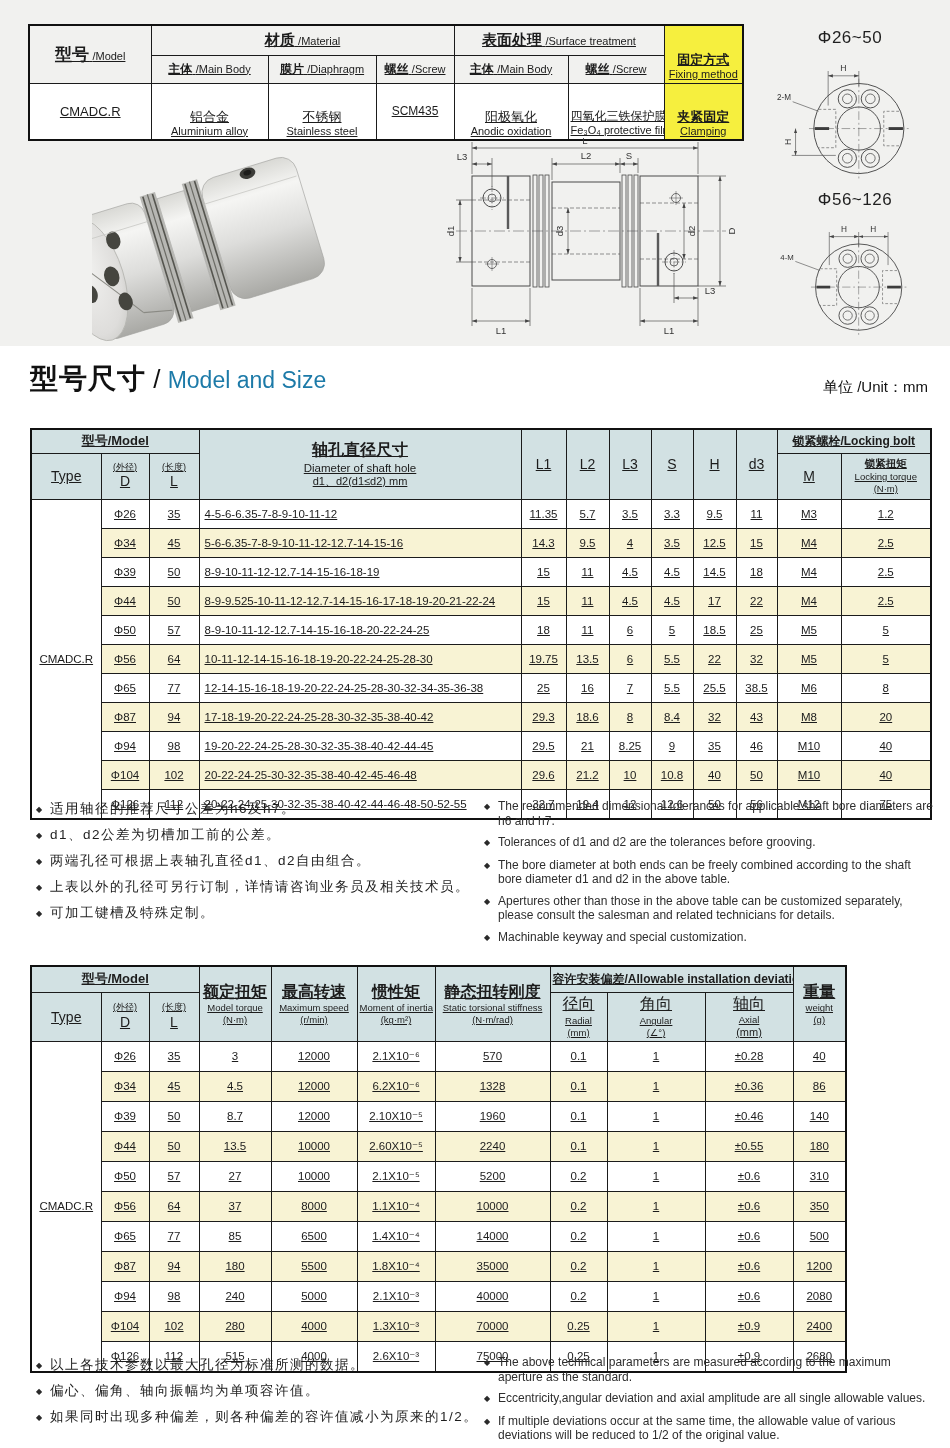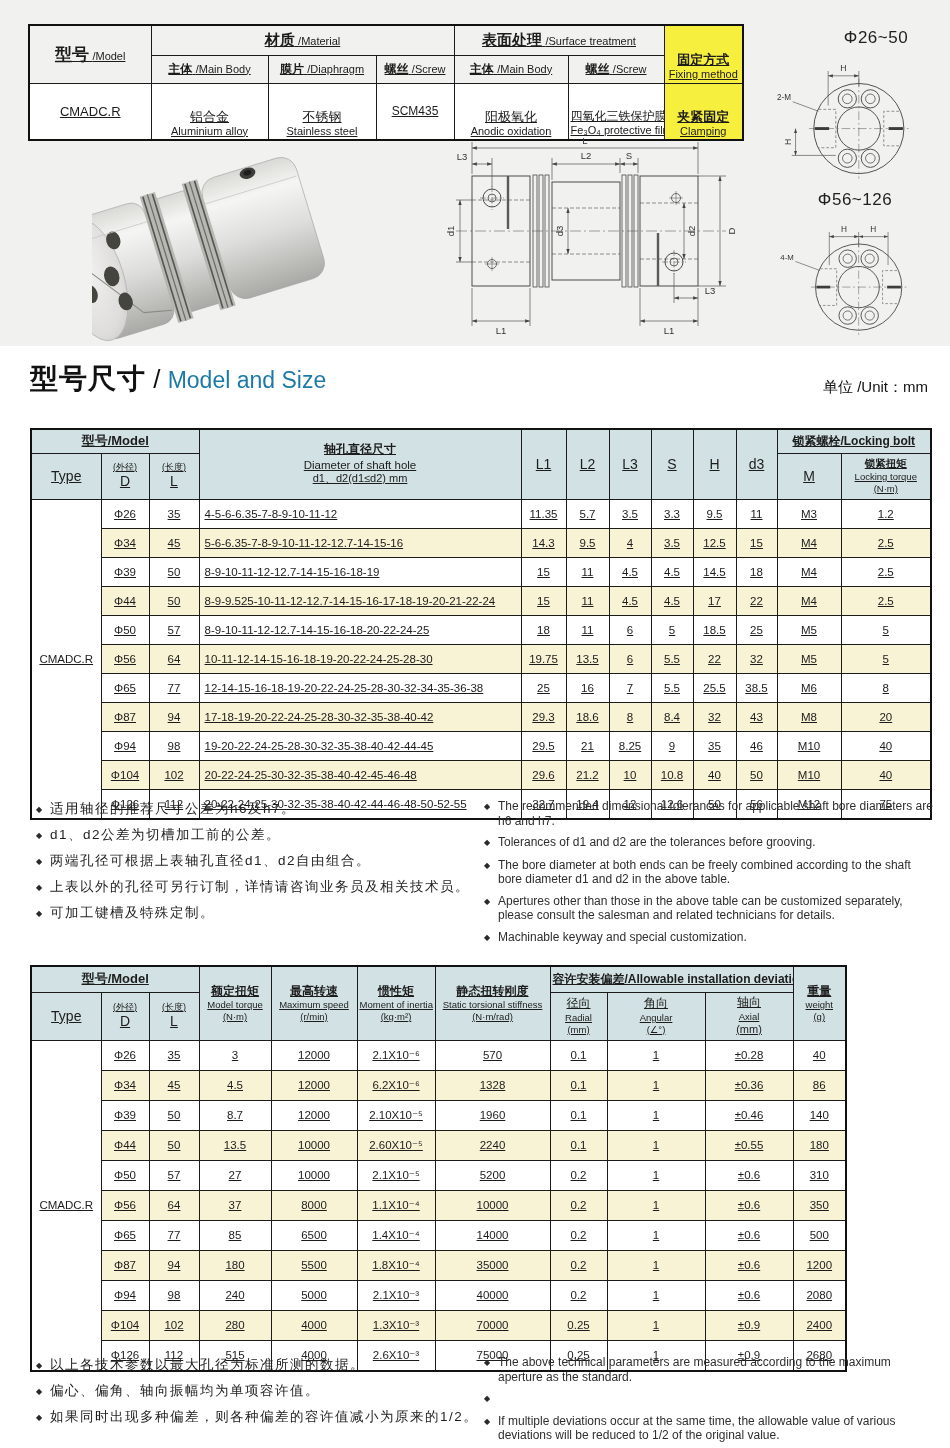--- a/index.html
+++ b/index.html
@@ -21,21 +21,21 @@
   #materials-table{font-size:12px;}
   #materials-table .zh-big{font-size:17px;font-weight:bold;}
   #materials-table .zh{font-size:13px;font-weight:bold;display:block;line-height:1.25;margin-top:24px;}
   #materials-table .en{font-size:11px;font-weight:normal;display:block;line-height:1.2;}
   #materials-table .inline-en{font-size:11px;font-weight:normal;}
   #materials-table .grp{font-size:15px;font-weight:bold;}
   #materials-table td{background:#fff;}
   #materials-table .yellow{background:#f6ef3e !important;}
   
   .spec th{font-weight:bold;}
-  .spec .h-zh{display:block;font-size:12px;font-weight:bold;line-height:1.3;}
+  .spec .h-zh{display:block;font-size:16px;font-weight:bold;line-height:1.3;}
   .spec .h-en{display:block;font-size:9.5px;font-weight:normal;line-height:1.25;}
   .spec .h-sm{display:block;font-size:9px;font-weight:normal;line-height:1.2;}
   .spec .h-big{font-size:13px;}
   .spec .dim-th{font-size:14px;font-weight:normal;}
   .spec tbody td{font-size:11.5px;height:26px;background:#fff;}
   .spec tr.alt td{background:#f8f3d4;}
   #perf-table tbody td{height:27px;}
   
   .sec-title{white-space:nowrap;text-align:right;}
   .sec-title .t-zh{font-size:28px;font-weight:bold;color:#111;letter-spacing:1px;}
@@ -244,21 +244,21 @@
       <text transform="rotate(-90 21 103)" x="21" y="106">d1</text>
       <text transform="rotate(-90 130 103)" x="130" y="106">d3</text>
       <text transform="rotate(-90 262 103)" x="262" y="106">d2</text>
       <text transform="rotate(-90 302 103)" x="302" y="106">D</text>
       <text x="71" y="206">L1</text>
       <text x="239" y="206">L1</text>
       <text x="280" y="166">L3</text>
     </g>
   </svg>
 
-  <div class="abs draw-title" style="left:816px;top:28px;width:120px">Φ26~50</div>
+  <div class="abs draw-title" style="left:790px;top:28px;width:120px">Φ26~50</div>
   <svg class="abs" style="left:765px;top:48px" width="180" height="140" viewBox="0 0 180 146">
     <g stroke="#4a4a4a" fill="none" stroke-width="1">
       <circle cx="94" cy="84" r="47"></circle>
       <circle cx="94" cy="84" r="22.5"></circle>
       <line x1="42" y1="84" x2="146" y2="84" stroke-width="0.5" stroke-dasharray="9 3 2 3"></line>
       <line x1="94" y1="32" x2="94" y2="136" stroke-width="0.5" stroke-dasharray="9 3 2 3"></line>
       <line x1="48" y1="84" x2="63" y2="84" stroke-width="3" stroke="#3c3c3c"></line>
       <line x1="125" y1="84" x2="140" y2="84" stroke-width="3" stroke="#3c3c3c"></line>
       <circle cx="82" cy="53" r="9.5"></circle>
         <circle cx="82" cy="53" r="5" stroke-width="0.8"></circle>
@@ -794,20 +794,21 @@
           <span>如果同时出现多种偏差，则各种偏差的容许值减小为原来的1/2。</span>
         </div>
       </div>
     <div class="notes notes-en" style="width:452px;padding-top:3px">
         <div class="note">
           <span class="bullet">◆</span>
           <span>The above technical parameters are measured according to the maximum aperture as the standard.</span>
         </div>
         <div class="note">
           <span class="bullet">◆</span>
+          <span>Eccentricity,angular deviation and axial amplitude are all single allowable values.</span>
         </div>
         <div class="note">
           <span class="bullet">◆</span>
           <span>If multiple deviations occur at the same time, the allowable value of various deviations will be reduced to 1/2 of the original value.</span>
         </div>
       </div>
   </div>
 
 </div>
 

